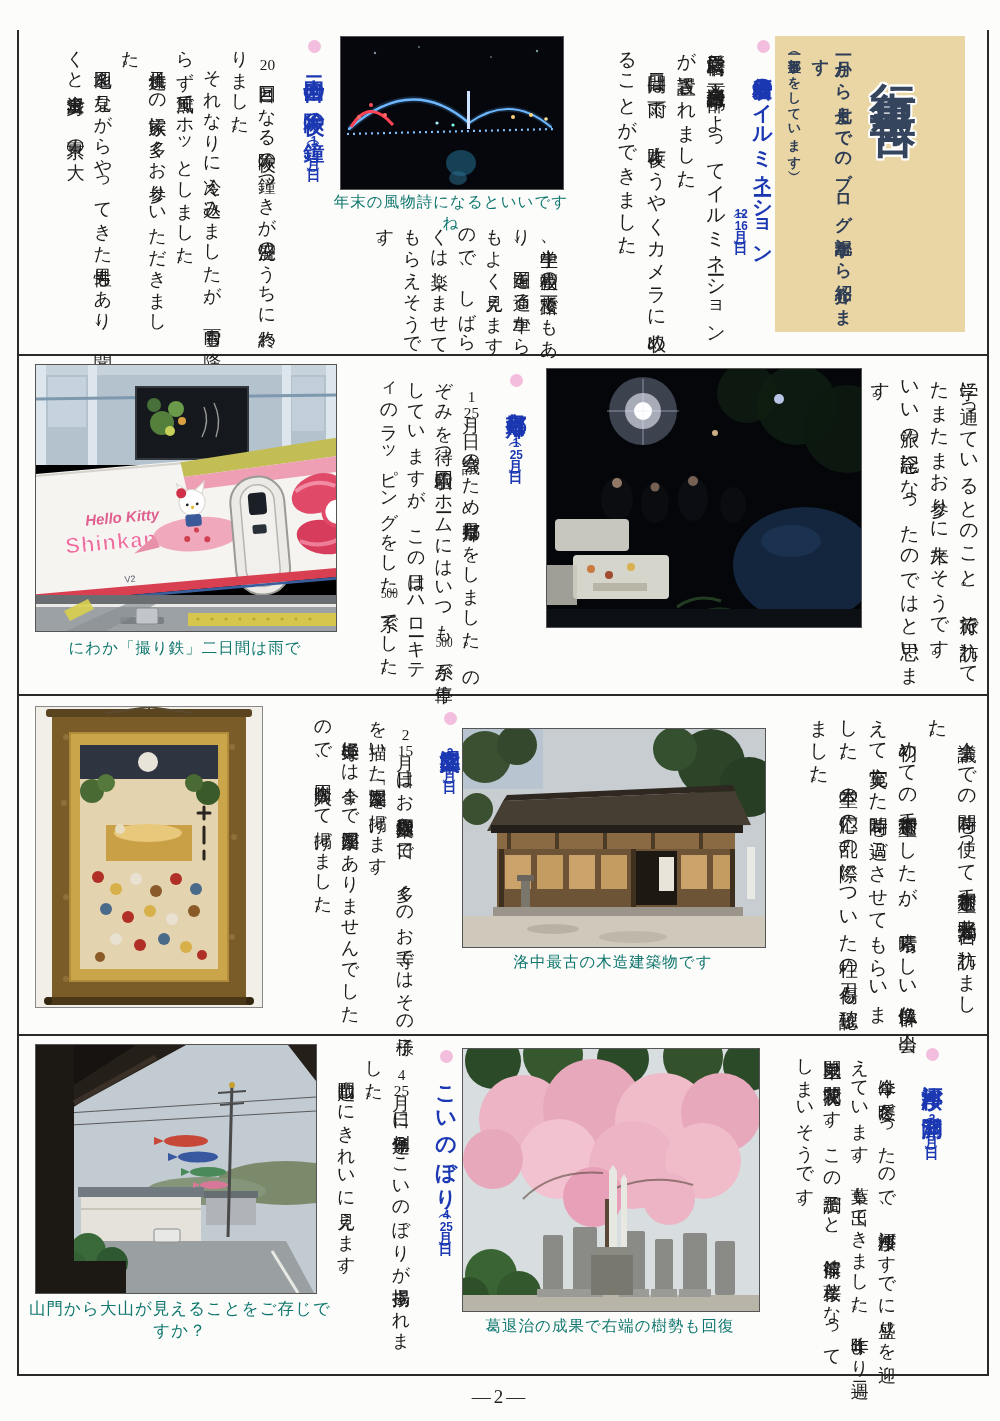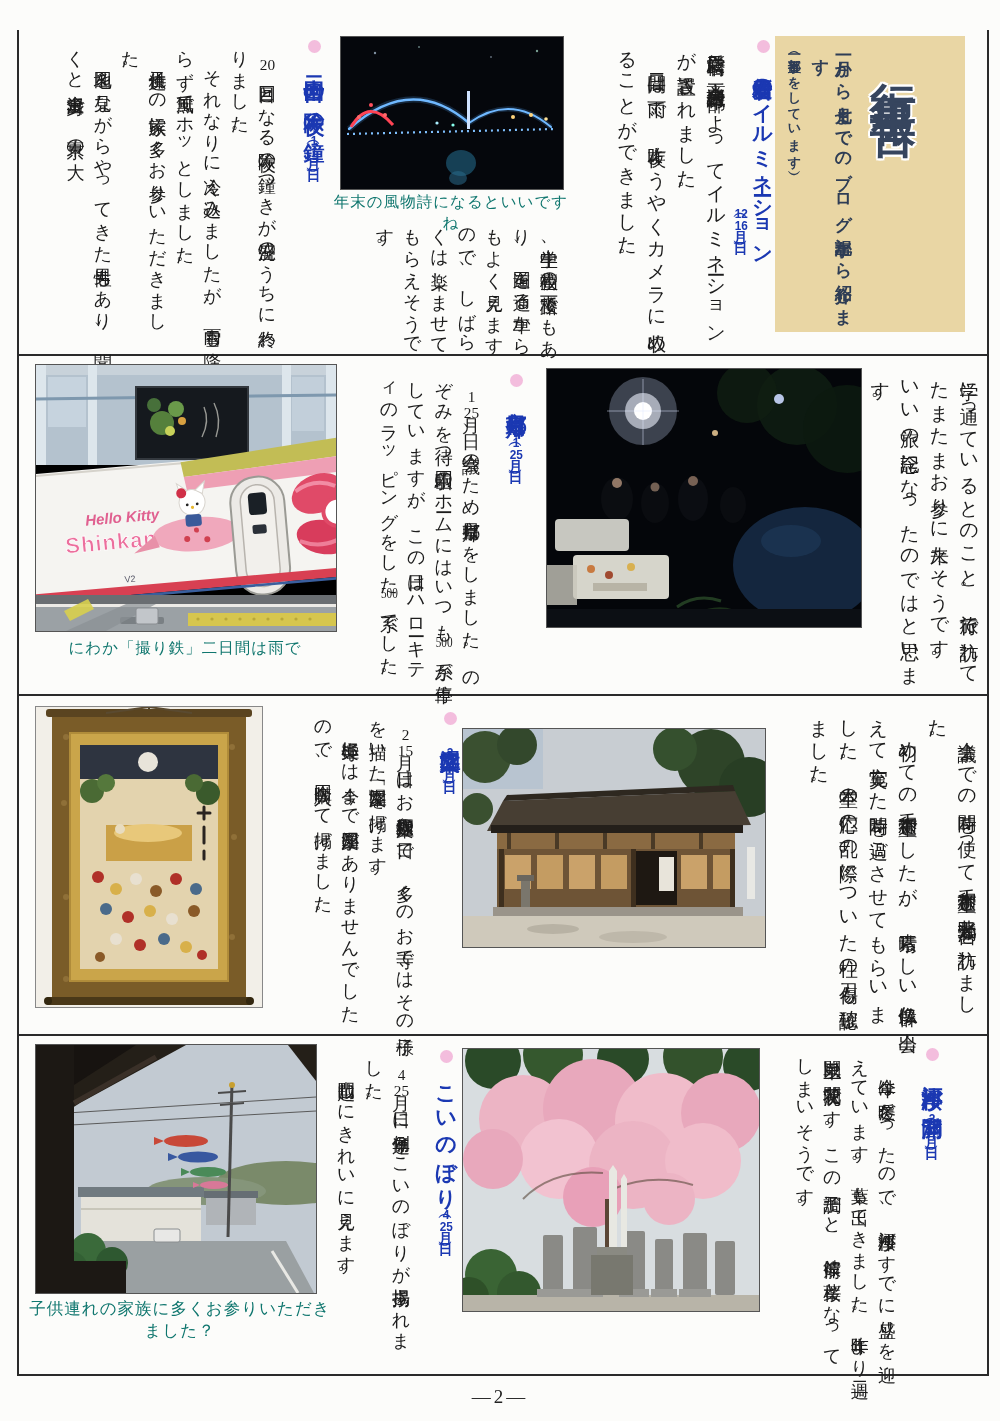--- a/index.html
+++ b/index.html
@@ -278,20 +278,21 @@
       <rect x="30" y="178" width="250" height="9" fill="#9a948a"></rect>
       <rect x="0" y="187" width="302" height="31" fill="#cfc9bb"></rect>
       <ellipse cx="90" cy="200" rx="26" ry="5" fill="#b8b2a4"></ellipse>
         <ellipse cx="170" cy="208" rx="34" ry="6" fill="#beb8aa"></ellipse>
       <rect x="58" y="150" width="9" height="28" fill="#7a766c"></rect>
         <rect x="54" y="146" width="17" height="6" fill="#6a665e"></rect>
       <rect x="284" y="118" width="8" height="52" fill="#e8e8e4"></rect>
       <circle cx="14" cy="80" r="16" fill="#3a5030"></circle>
     </svg>
   </div>
+  <div class="caption" style="left:462px; top:952px; width:302px;">洛中最古の木造建築物です</div>
 
   <div class="sec-head vtext" style="left:420px; top:712px; height:300px; width:44px;">
     <span class="dot"></span><span class="ttl">涅槃図</span><span class="dt">（<span class="tcy">2</span>月<span class="tcy">15</span>日）</span>
   </div>
 
   <div class="body-text fs18 vtext" style="left:252px; top:708px; width:166px; height:320px;">
     <p>　<span class="tcy">2</span>月<span class="tcy">15</span>日はお釈迦様涅槃の日で、多くのお寺ではその様子を描いた「涅槃図」を掲げます。</p>
     <p>　極楽寺には今まで涅槃図がありませんでしたので、今回購入して掲げました。</p>
   </div>
 
@@ -409,20 +410,21 @@
           <rect x="216" y="240" width="32" height="8"></rect>
       </g>
       <g fill="#e8e8e2">
         <polygon points="146,122 150,116 154,122 154,230 146,230"></polygon>
         <polygon points="158,130 161,125 164,130 164,230 158,230"></polygon>
       </g>
       <rect x="128" y="206" width="42" height="40" fill="#78786f"></rect>
       <rect x="134" y="198" width="30" height="8" fill="#8a8a82"></rect>
     </svg>
   </div>
+  <div class="caption" style="left:462px; top:1316px; width:296px;">葛退治の成果で右端の樹勢も回復</div>
 
   <div class="sec-head vtext" style="left:416px; top:1050px; height:300px; width:44px;">
     <span class="dot"></span><span class="ttl">こいのぼり</span><span class="dt">（<span class="tcy">4</span>月<span class="tcy">25</span>日）</span>
   </div>
 
   <div class="body-text fs18 vtext" style="left:326px; top:1048px; width:88px; height:310px;">
     <p>　<span class="tcy">4</span>月<span class="tcy">25</span>日に例年通りこいのぼりが掲揚されました。</p>
     <p>　山門越しにきれいに見えます。</p>
   </div>
 
@@ -462,17 +464,17 @@
         <circle cx="34" cy="224" r="18" fill="#33603 4" opacity="0"></circle>
       <circle cx="34" cy="224" r="18" fill="#336034"></circle>
       <polygon points="0,0 150,0 44,58 0,86" fill="#241f18"></polygon>
       <rect x="0" y="0" width="38" height="248" fill="#1c1814"></rect>
       <polygon points="38,0 100,0 38,40" fill="#171310"></polygon>
       <rect x="38" y="216" width="52" height="32" fill="#1c1814"></rect>
       <polygon points="252,0 280,0 280,36" fill="#241f18"></polygon>
       <line x1="38" y1="58" x2="120" y2="12" stroke="#3a3028" stroke-width="5"></line>
     </svg>
   </div>
-  <div class="caption" style="left:22px; top:1298px; width:316px; font-size:16.5px;">子供連れの家族に多くお参りいただきました？</div>
+  <div class="caption" style="left:22px; top:1298px; width:316px; font-size:16.5px;">山門から大山が見えることをご存じですか？</div>
 
   <div class="page-num">―2―</div>
 
 </div>
 
 </body></html>

